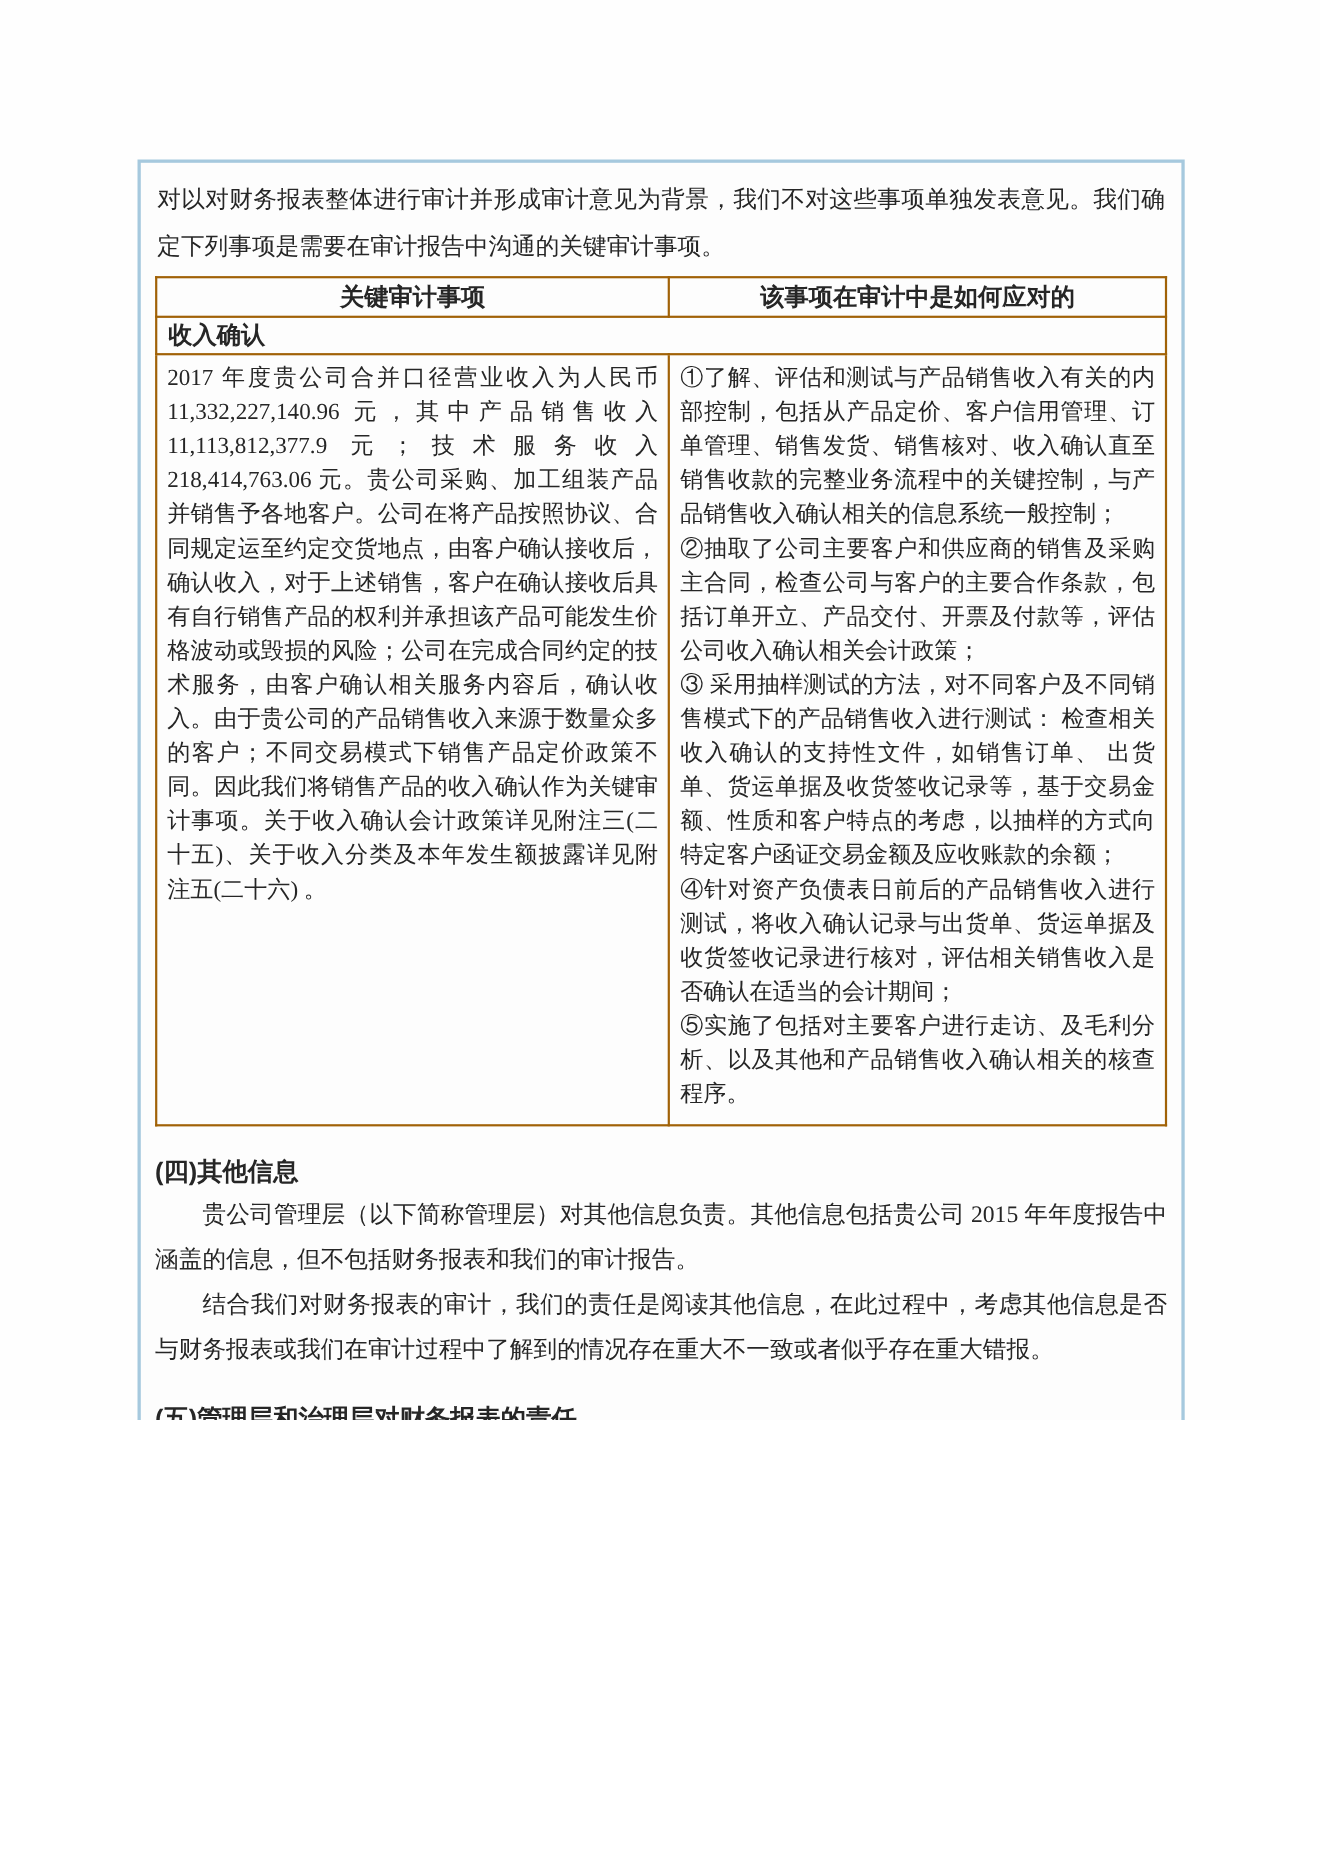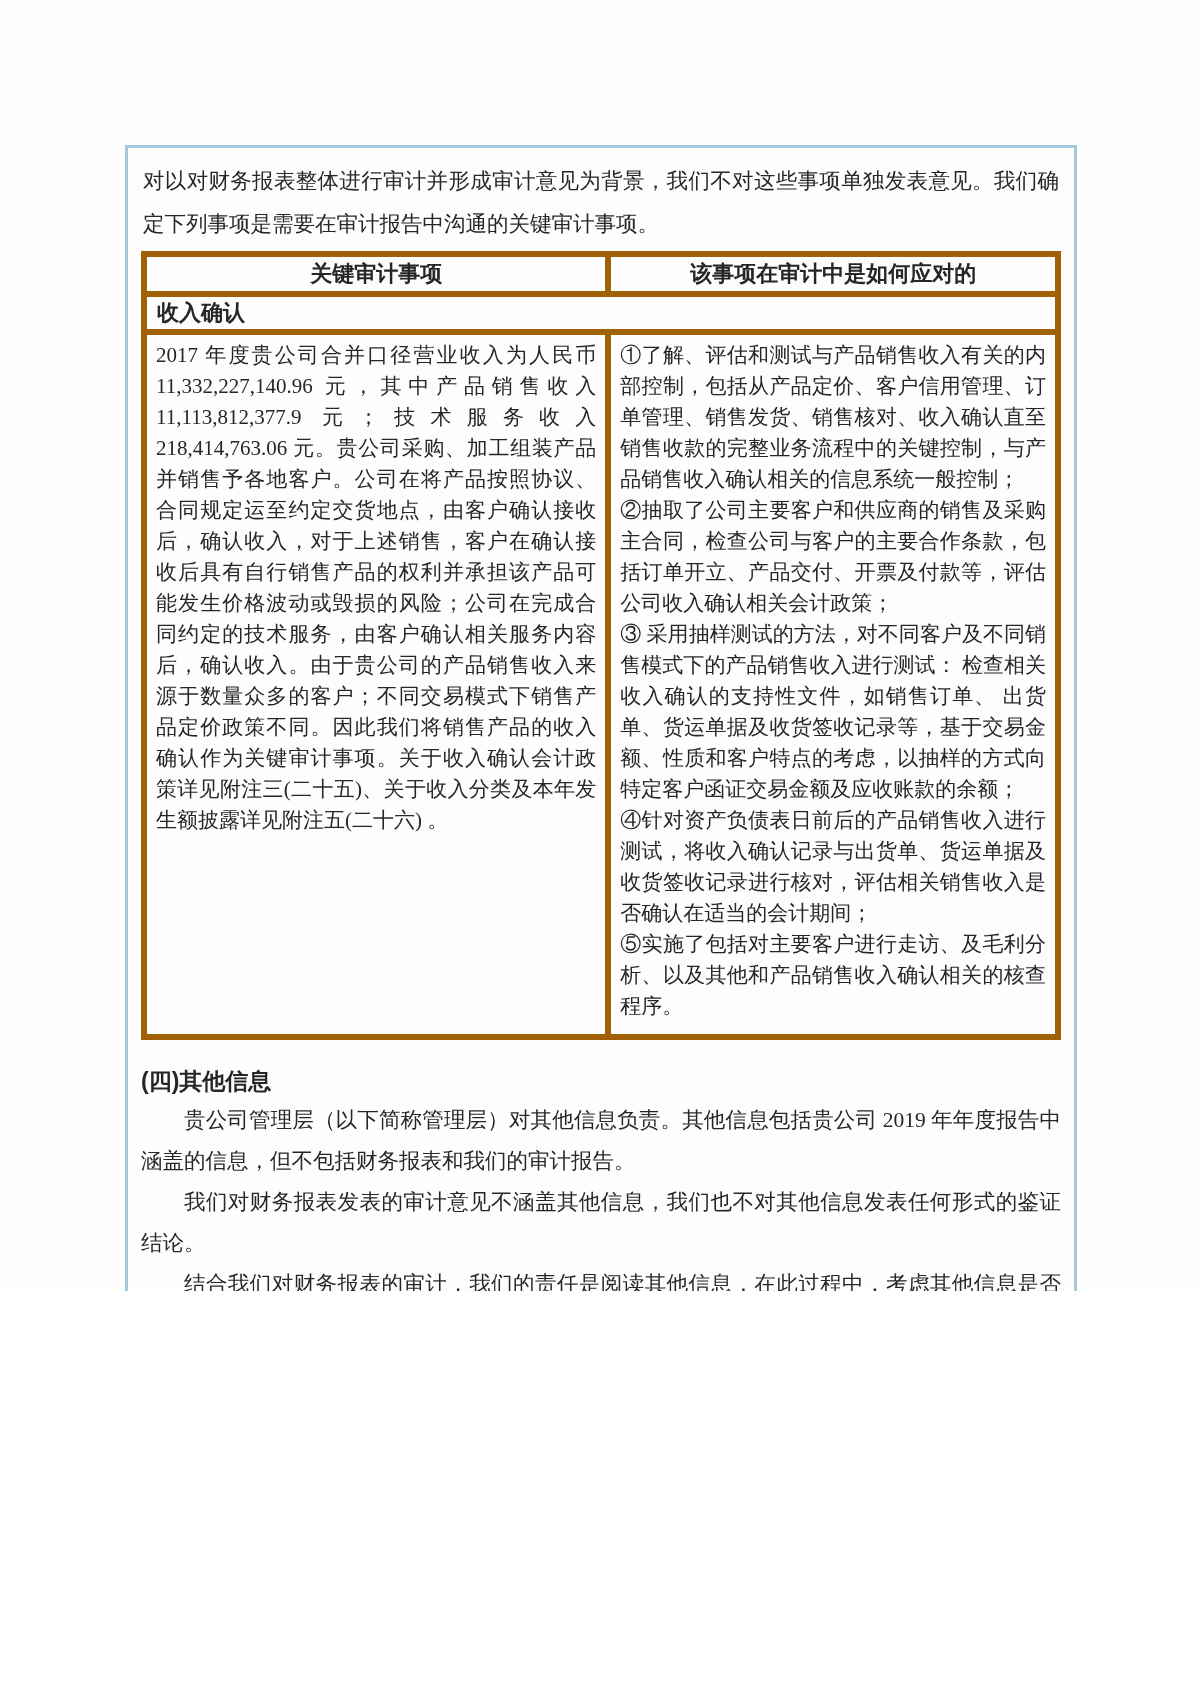--- a/index.html
+++ b/index.html
@@ -24,21 +24,21 @@
     font-size:21.5px;
     line-height:43px;
     text-align:justify;
   }
   table.kam{
     width:100%;
     border-collapse:collapse;
     table-layout:fixed;
   }
   table.kam th, table.kam td{
-    border:6px solid #a16207;
+    border:2px solid #a16207;
     box-sizing:border-box;
   }
   th.col-left{width:50.8%;}
   table.kam th{
     font-size:22px;
     font-weight:bold;
     text-align:center;
     padding:3px 4px;
     line-height:28px;
   }
@@ -102,20 +102,19 @@
             <p>②抽取了公司主要客户和供应商的销售及采购主合同，检查公司与客户的主要合作条款，包括订单开立、产品交付、开票及付款等，评估公司收入确认相关会计政策；</p>
             <p>③ 采用抽样测试的方法，对不同客户及不同销售模式下的产品销售收入进行测试： 检查相关收入确认的支持性文件，如销售订单、 出货单、货运单据及收货签收记录等，基于交易金额、性质和客户特点的考虑，以抽样的方式向特定客户函证交易金额及应收账款的余额；</p>
             <p>④针对资产负债表日前后的产品销售收入进行测试，将收入确认记录与出货单、货运单据及收货签收记录进行核对，评估相关销售收入是否确认在适当的会计期间；</p>
             <p>⑤实施了包括对主要客户进行走访、及毛利分析、以及其他和产品销售收入确认相关的核查程序。</p>
           </td>
         </tr>
       </tbody>
     </table>
 
     <h2 class="sec-heading">(四)其他信息</h2>
-    <p class="sec-p">贵公司管理层（以下简称管理层）对其他信息负责。其他信息包括贵公司 2019 年年度报告中涵盖的信息，但不包括财务报表和我们的审计报告。</p>
-    <p class="sec-p">我们对财务报表发表的审计意见不涵盖其他信息，我们也不对其他信息发表任何形式的鉴证结论。</p>
+    <p class="sec-p">贵公司管理层（以下简称管理层）对其他信息负责。其他信息包括贵公司 2015 年年度报告中涵盖的信息，但不包括财务报表和我们的审计报告。</p>
     <p class="sec-p">结合我们对财务报表的审计，我们的责任是阅读其他信息，在此过程中，考虑其他信息是否与财务报表或我们在审计过程中了解到的情况存在重大不一致或者似乎存在重大错报。</p>
 
     <h2 class="sec-heading">(五)管理层和治理层对财务报表的责任</h2>
 
   </div>
 </div>
 
 </body></html>

